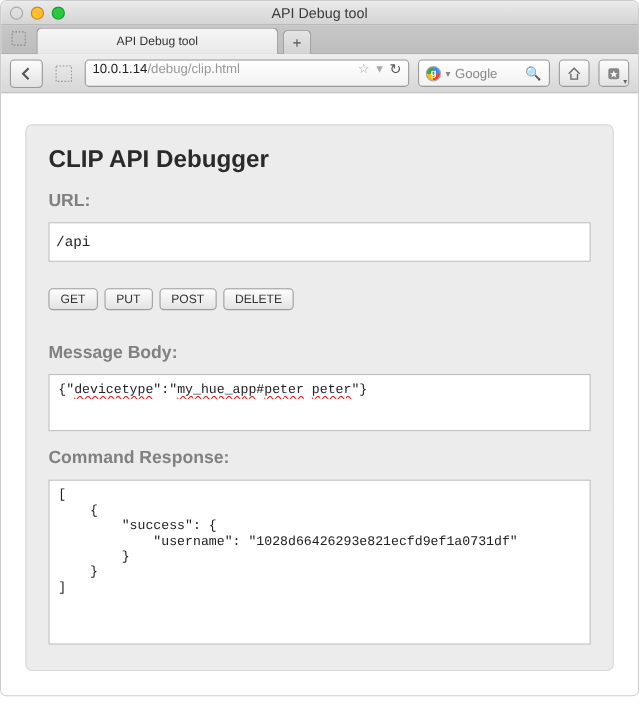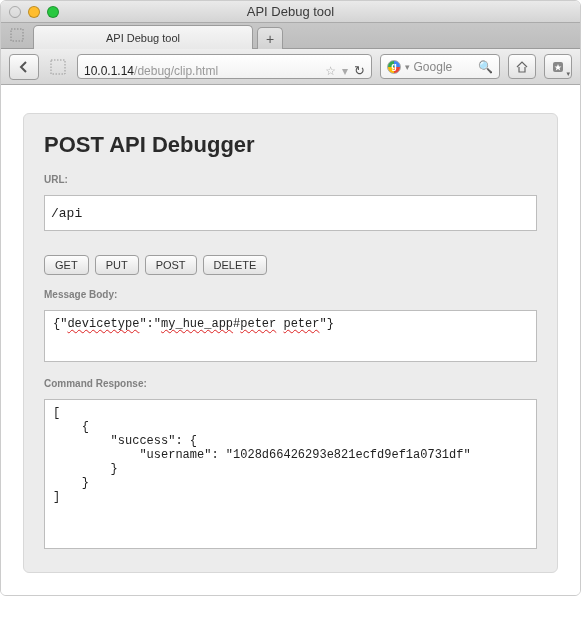--- a/index.html
+++ b/index.html
@@ -103,21 +103,21 @@
     width: 30px; height: 26px;
     background: linear-gradient(to bottom,#fdfdfd,#e2e2e2);
     border: 1px solid #9b9b9b;
     border-radius: 4px;
     display:flex;align-items:center;justify-content:center;
     color:#555;
   }
   .addrwrap {
     flex:1;
     display:flex;
-    align-items:flex-end;
+    align-items:flex-start;
     height:25px;
     background: linear-gradient(to bottom,#fff,#f2f2f2);
     border:1px solid #9b9b9b;
     border-radius:4px;
     padding: 0 6px;
     gap:6px;
   }
   .addrwrap .url {
     flex:1;
     font-size:12px;
@@ -175,21 +175,21 @@
   }
   .panel h1 {
     margin:0 0 16px 0;
     font-family: Verdana, Arial, sans-serif;
     font-size:22px;
     font-weight:700;
     color:#2a2a2a;
   }
   .sect {
     font-family: Verdana, Arial, sans-serif;
-    font-size:10px;
+    font-size:16px;
     font-weight:700;
     color:#808080;
     margin: 8px 0 10px 0;
   }
   .url-input {
     width:100%;
     height:36px;
     border:1px solid #bdbdbd;
     background:#fff;
     padding:3px 6px;
@@ -289,32 +289,32 @@
     <svg width="14" height="14" viewBox="0 0 14 14">
         <rect x="2" y="2" width="10" height="10" rx="2" fill="#888"></rect>
         <path d="M7 4 L8 6.5 L10.5 6.5 L8.5 8 L9.2 10.5 L7 9 L4.8 10.5 L5.5 8 L3.5 6.5 L6 6.5 Z" fill="#fff"></path>
       </svg>
     <span style="position:absolute;right:1px;bottom:0;font-size:7px;color:#666">▾</span>
   </div>
 </div>
 
 <div class="page">
   <div class="panel">
-    <h1>POST API Debugger</h1>
+    <h1>CLIP API Debugger</h1>
 
     <div class="sect">URL:</div>
     <input class="url-input" value="/api" style="">
     <div class="btnrow">
       <button>GET</button>
       <button>PUT</button>
       <button>POST</button>
       <button>DELETE</button>
     </div>
 
-    <div class="sect" style="margin-top:14px">Message Body:</div>
+    <div class="sect" style="margin-top:30px">Message Body:</div>
     <div class="textarea msgbody" id="msgbody">{"<span class="spellerr">devicetype</span>":"<span class="spellerr">my_hue_app</span>#<span class="spellerr">peter</span> <span class="spellerr">peter</span>"}</div>
 
     <div class="sect" style="margin-top:16px">Command Response:</div>
     <textarea class="textarea response" readonly="" style="">[
     {
         "success": {
             "username": "1028d66426293e821ecfd9ef1a0731df"
         }
     }
 ]</textarea>

